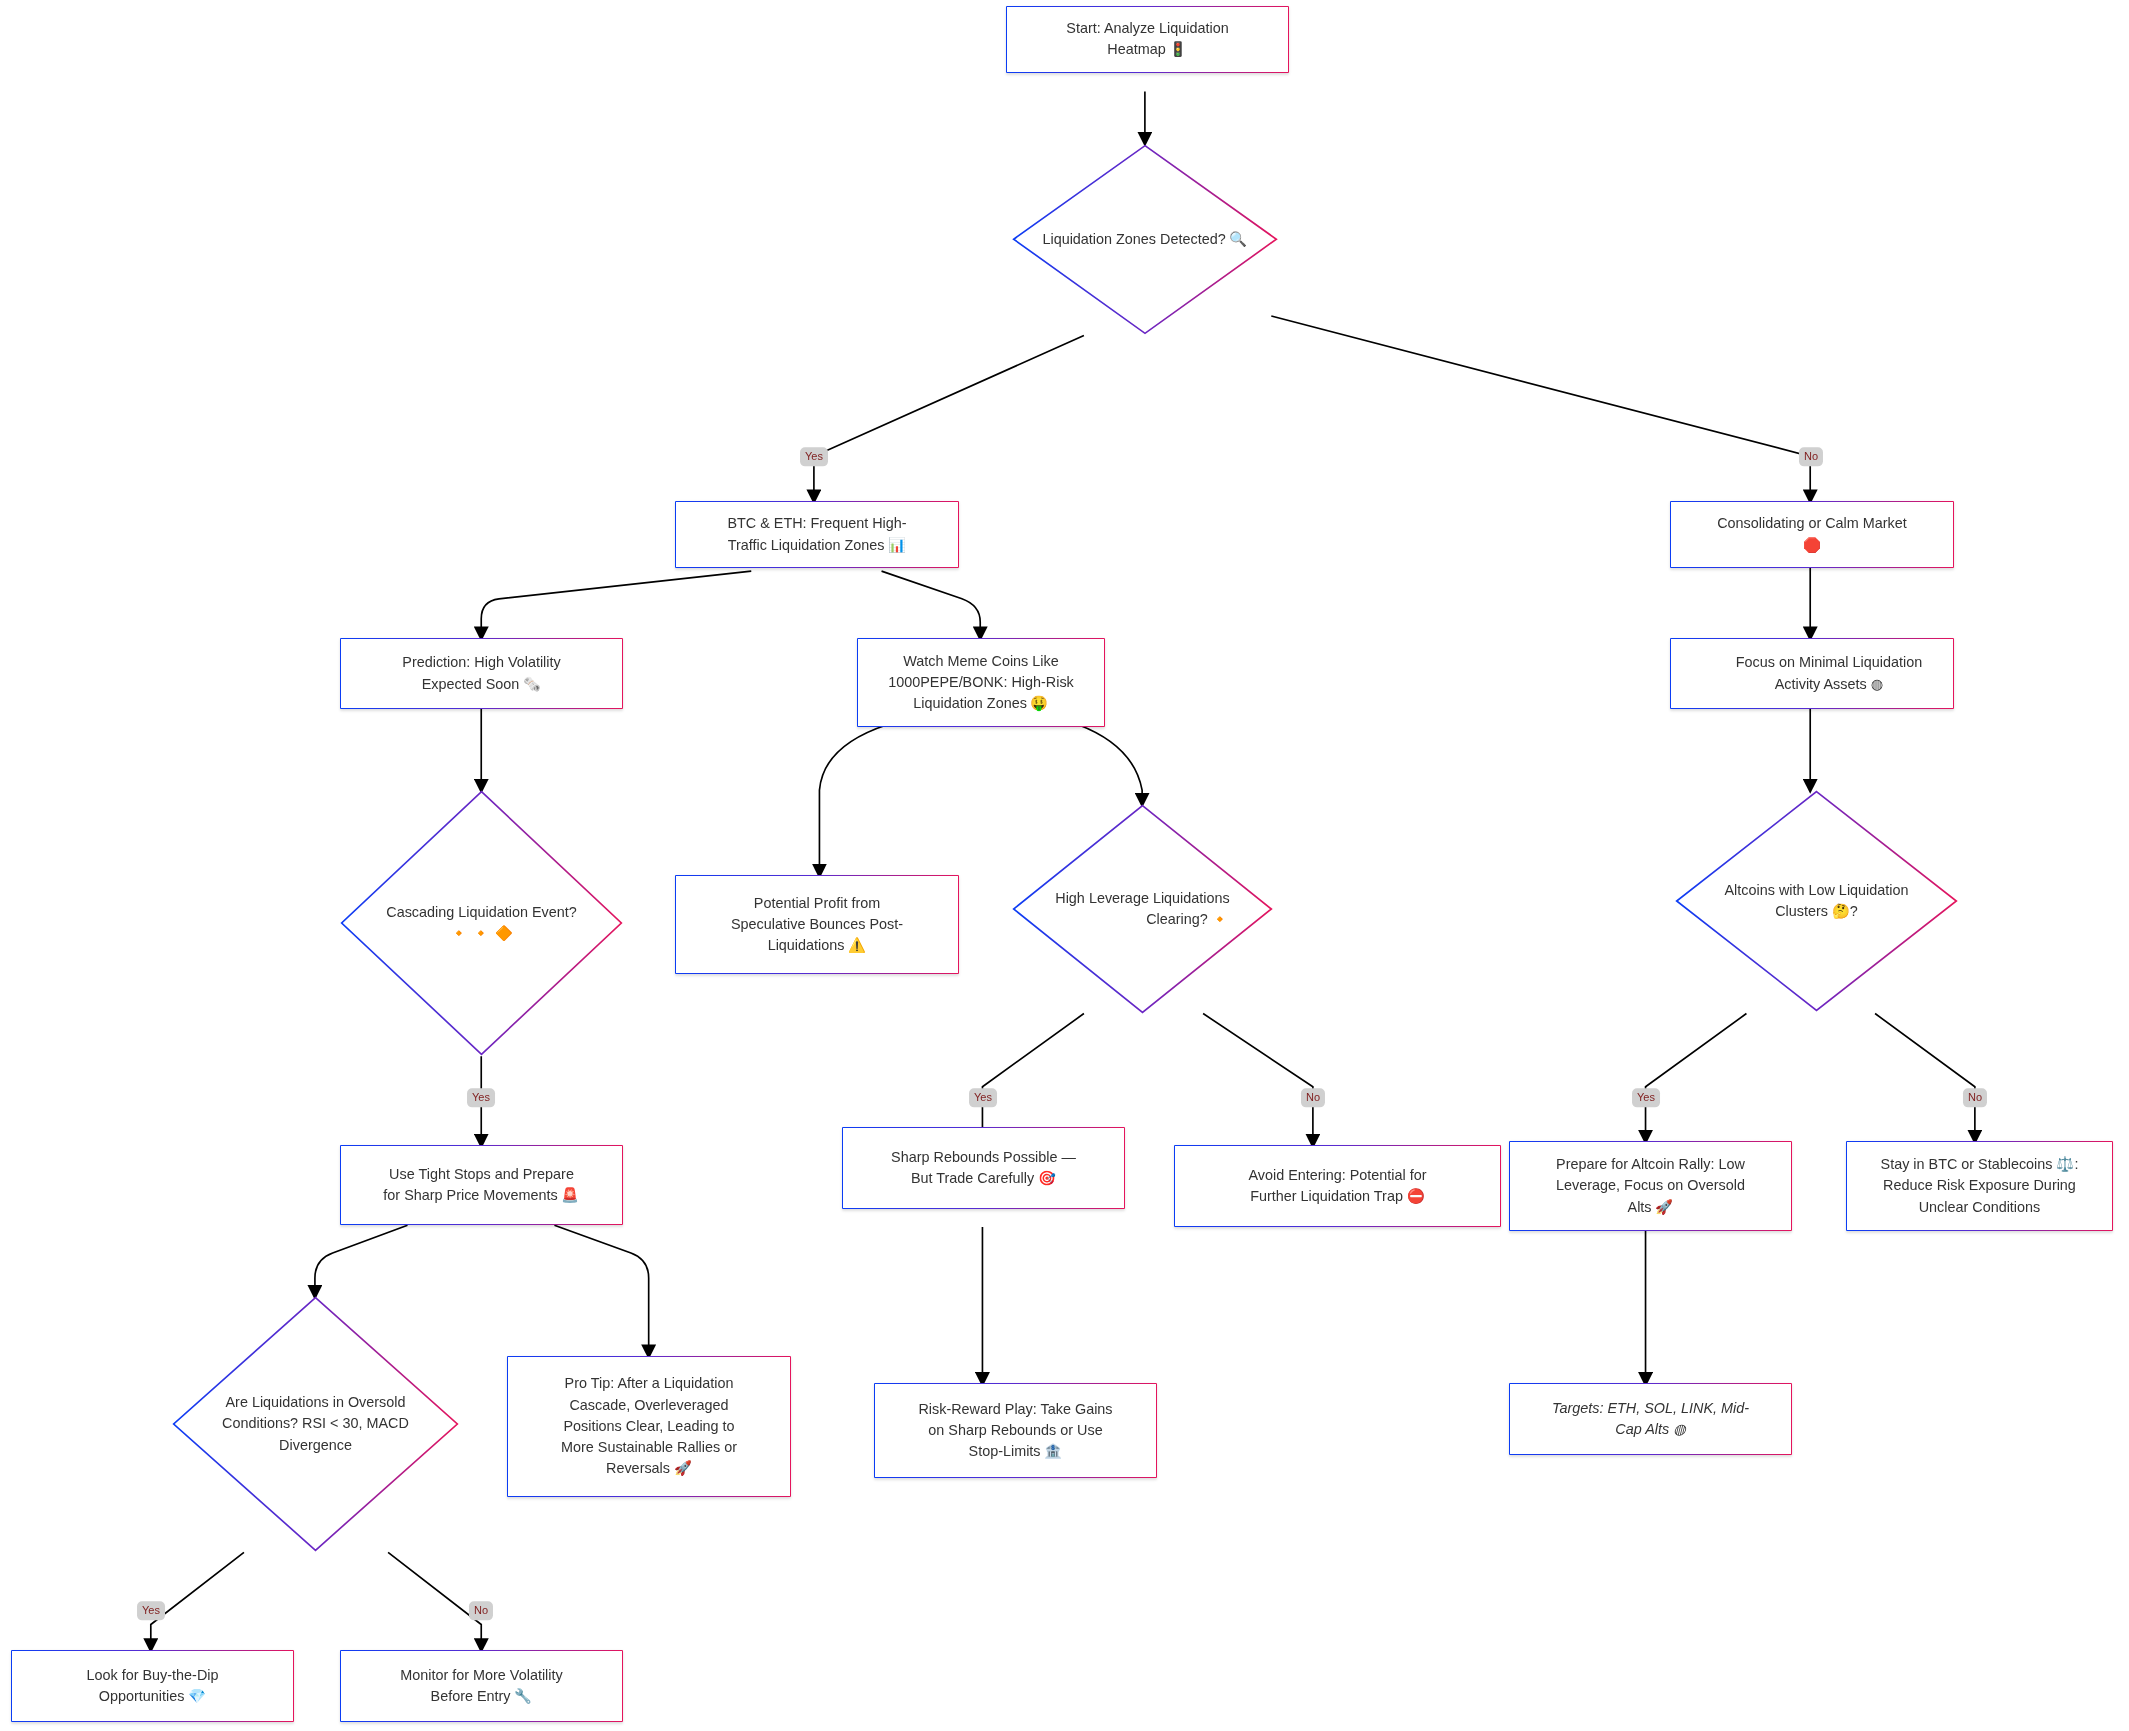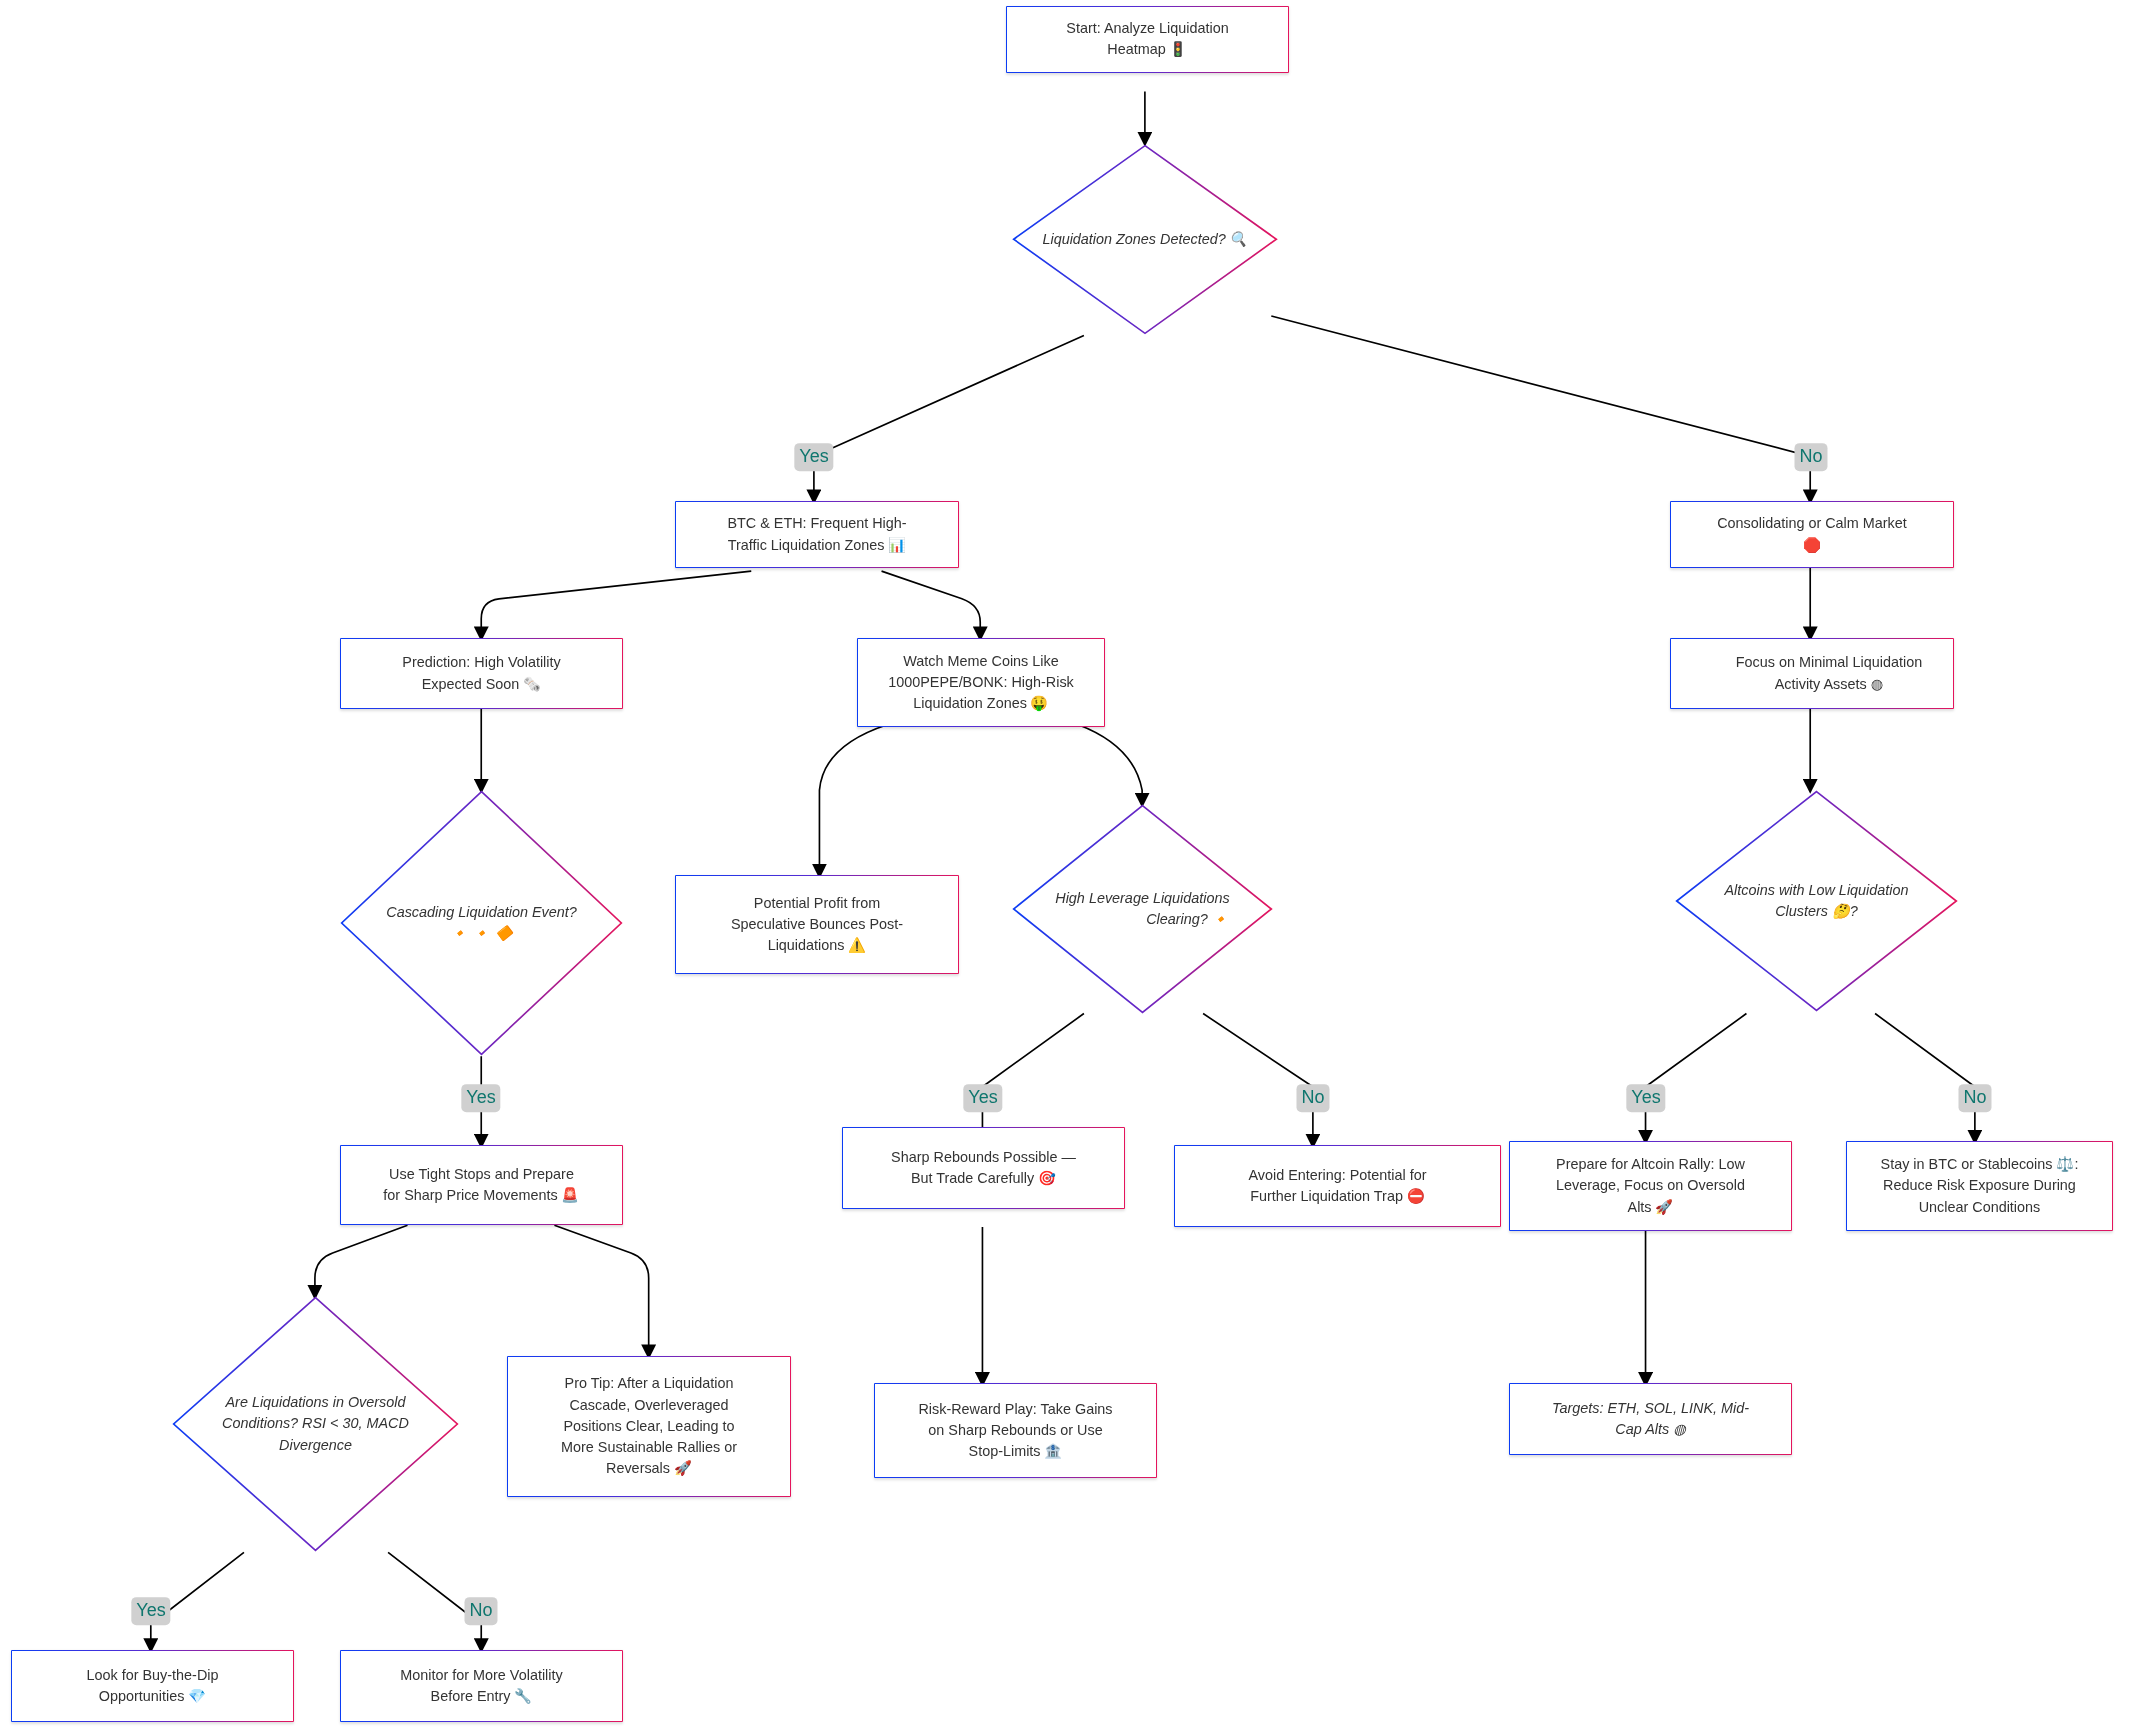--- a/index.html
+++ b/index.html
@@ -48,40 +48,39 @@
     background-clip: padding-box, border-box;
     box-shadow: 0 1.1px 2.8px rgba(0,0,0,0.13);
   }
   .rect .label {
     padding: 0 13.3px;
   }
   
   .diamond {
     background: transparent;
     box-shadow: none;
-    font-style: italic;
   }
   .diamond .dia-shape {
     position: absolute;
     left: 0; top: 0;
     width: 100%;
     height: 100%;
   }
   .diamond .label {
     position: relative;
     z-index: 2;
     padding: 0 4.4px;
     max-width: 78%;
   }
   
   .edge-label {
     position: absolute;
     background: #d0d0d0;
-    color: #0f766e;
-    font-size: 18px;
+    color: #7f1d1d;
+    font-size: 11px;
     line-height: 1.2;
     padding: 2.8px 5px 3.3px 5px;
     border-radius: 5px;
     white-space: nowrap;
     transform: translate(-50%, -50%);
   }
   .emoji {
     font-family: "DejaVu Sans", sans-serif;
   }
 </style>

